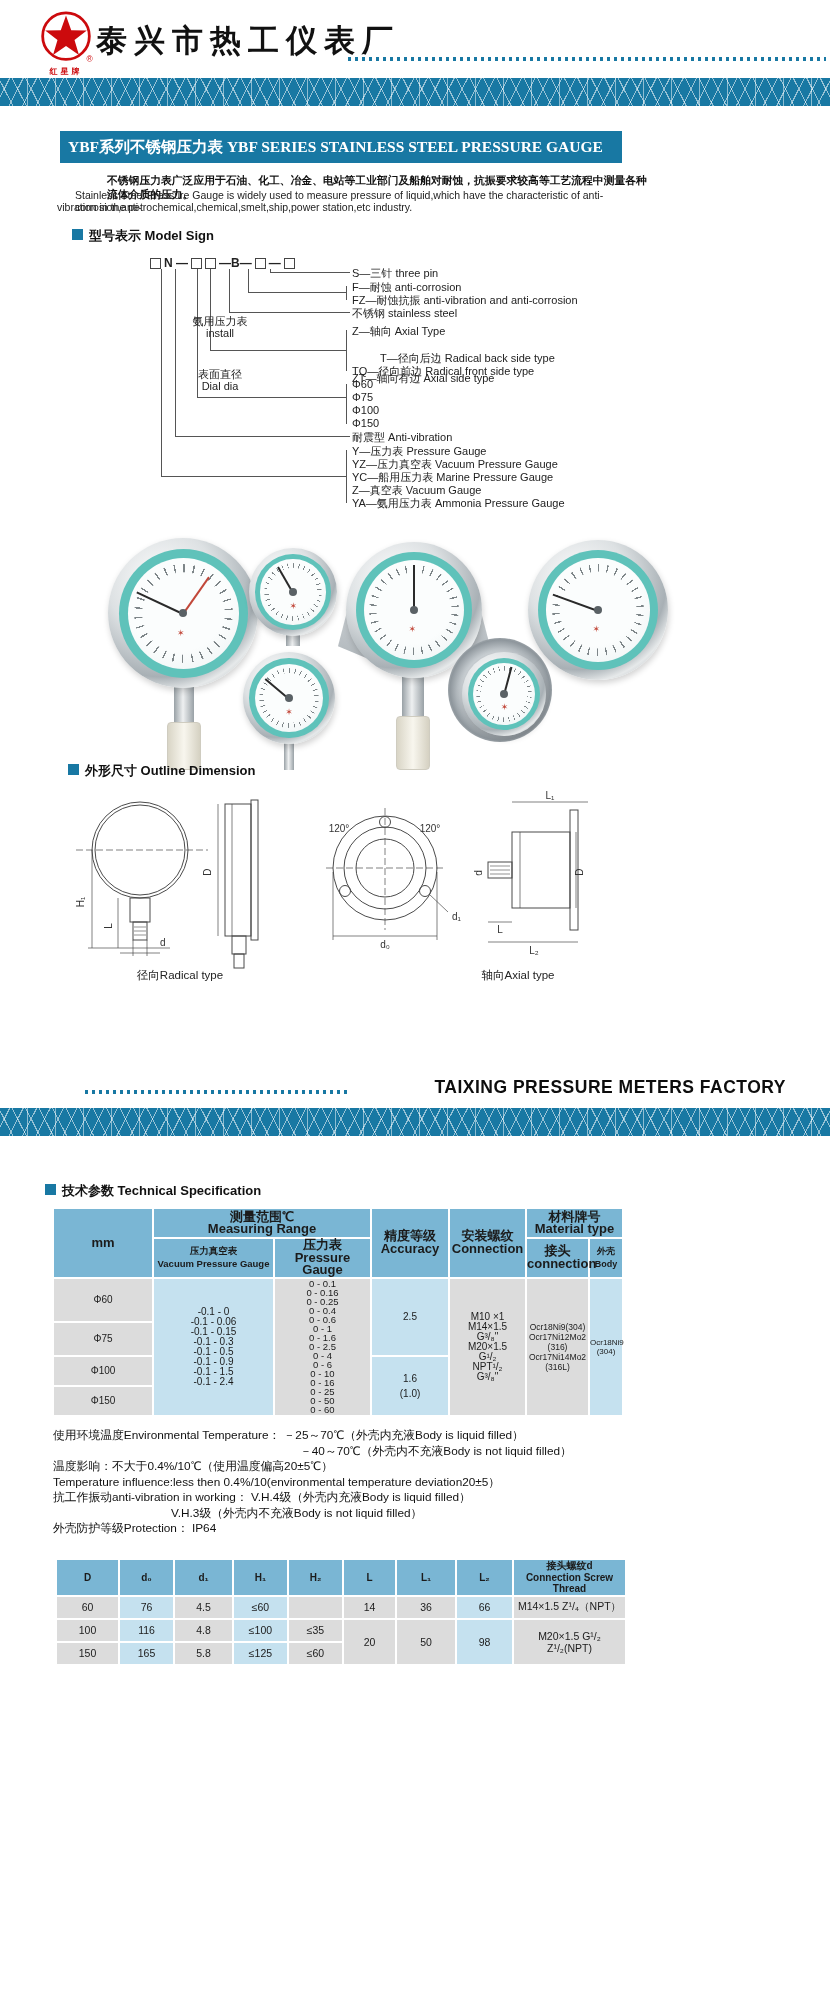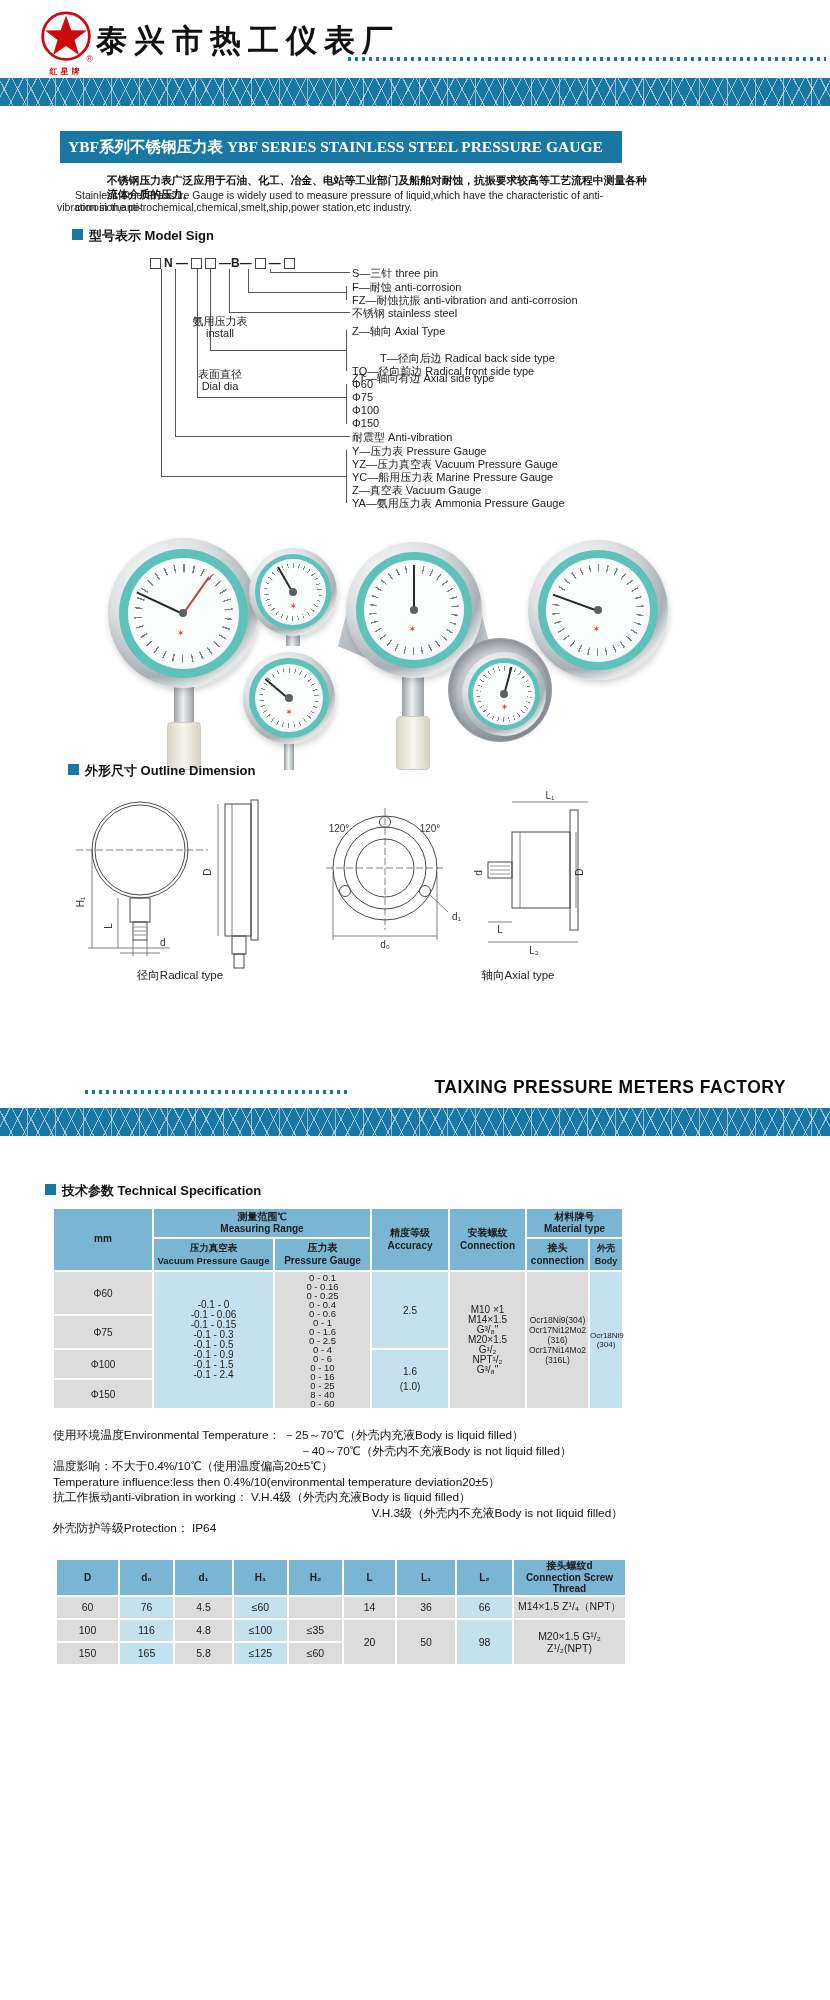--- a/index.html
+++ b/index.html
@@ -65,34 +65,34 @@
   .draw .cap { font-size:11.5px; fill:#222; }
 
   
   .dot-mid { left:85px; top:1090px; width:262px; }
   .factory-en { position:absolute; right:44px; top:1077px; font-size:17.5px; font-weight:bold; color:#0d0d0d; letter-spacing:.5px; }
 
   
   table { border-collapse:collapse; table-layout:fixed; }
   .spec { position:absolute; left:52px; top:1207px; width:570px; font-size:10px; color:#1b1b1b; }
   .spec th, .spec td { border:2px solid #fff; text-align:center; vertical-align:middle; padding:0; }
-  .spec th { background:#7ab6d4; font-weight:bold; font-size:10px; line-height:12.5px; }
+  .spec th { background:#7ab6d4; font-weight:bold; font-size:13px; line-height:12.5px; }
   .cell-gray { background:#dcdcdc; }
   .cell-blue { background:#c5e1ef; }
   .vlist { display:flex; flex-direction:column; justify-content:space-around; height:100%; }
   .vlist div { line-height:10px; }
   .tight div { line-height:9px; font-size:9.5px; }
 
   .dims { position:absolute; left:55px; top:1558px; width:570px; font-size:10.5px; color:#1b1b1b; }
   .dims th, .dims td { border:2px solid #fff; text-align:center; vertical-align:middle; height:23px; padding:0; }
   .dims th { background:#7ab6d4; font-weight:bold; font-size:10px; line-height:11.5px; height:24px; }
 
   .notes { position:absolute; left:53px; top:1428px; width:570px; font-size:11.8px; color:#111; line-height:15.5px; }
   .notes .ind2 { margin-left:247px; }
-  .notes .ind6 { margin-left:92px;text-align:right; }
+  .notes .ind6 { margin-left:118px; }
 </style>
 </head>
 <body>
 
 <div class="page">
 
   <svg class="logo" viewBox="0 0 60 60">
     <circle cx="30" cy="28" r="25" fill="#fff" stroke="#cc0a0d" stroke-width="3"></circle>
     <polygon points="30,6 35.6,21.6 52.3,21.9 39.1,32.1 43.9,48.1 30,38.5 16.1,48.1 20.9,32.1 7.7,21.9 24.4,21.6" fill="#cc0a0d"></polygon>
     <text x="52" y="56" font-size="9" fill="#cc0a0d">®</text>
@@ -386,21 +386,21 @@
               <div>0 - 0.4</div>
               <div>0 - 0.6</div>
               <div>0 - 1</div>
               <div>0 - 1.6</div>
               <div>0 - 2.5</div>
               <div>0 - 4</div>
               <div>0 - 6</div>
               <div>0 - 10</div>
               <div>0 - 16</div>
               <div>0 - 25</div>
-              <div>8 - 40</div>
+              <div>0 - 50</div>
               <div>0 - 60</div>
             </div>
           </td>
       <td class="cell-blue" rowspan="2">2.5</td>
       <td class="cell-gray" rowspan="4">
             <div class="vlist">
               <div>M10 ×1</div>
               <div>M14×1.5</div>
               <div>G³/₈"</div>
               <div>M20×1.5</div>

